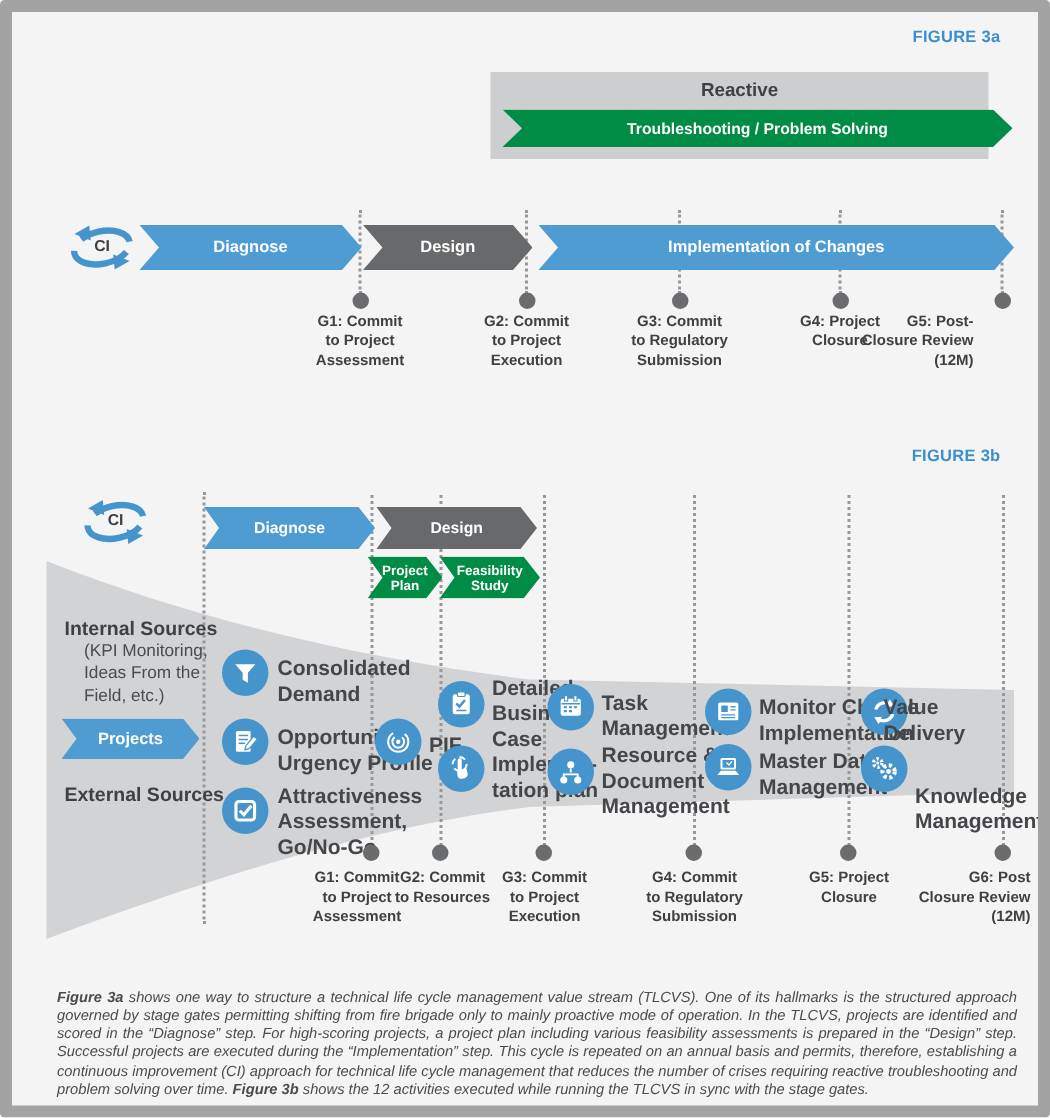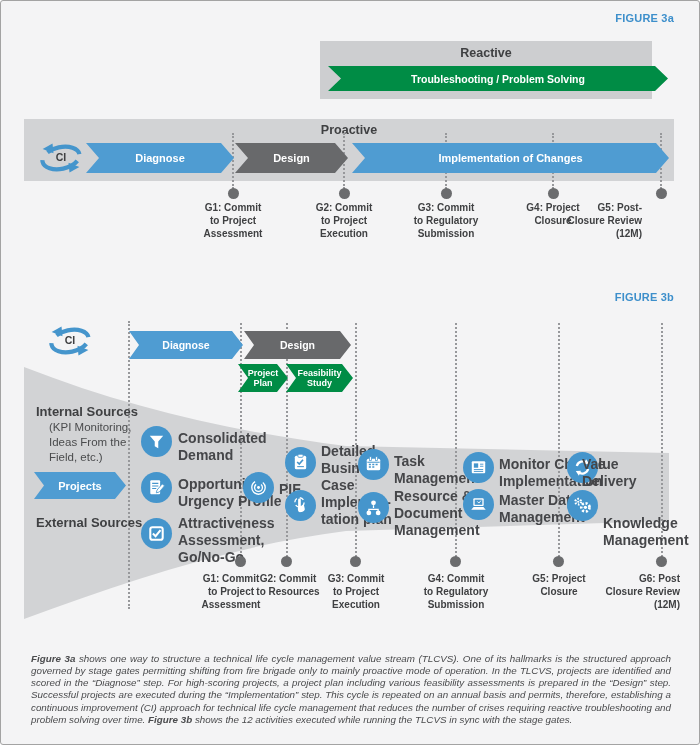--- a/index.html
+++ b/index.html
@@ -1,17 +1,17 @@
 <!DOCTYPE html>
 <html><head>
 <meta charset="utf-8">
 <style>
   html,body{margin:0;padding:0;}
   #stage{position:relative;width:700px;height:745px;background:#f4f4f5;
-         border:1px solid #a3a3a3;border-radius:3px;box-sizing:border-box;
+         border:8px solid #a3a3a3;border-radius:3px;box-sizing:border-box;
          font-family:"Liberation Sans",sans-serif;overflow:hidden;}
   .abs{position:absolute;}
   .pre{white-space:pre-line;}
   .fig-label{font-size:11px;font-weight:bold;color:#3d8fcb;letter-spacing:.2px;}
   .panel{background:#d2d3d5;}
   .sec-title{font-size:12.5px;font-weight:bold;color:#3f4042;text-align:center;}
   .chev{display:flex;align-items:center;justify-content:center;color:#fff;
         font-weight:bold;text-align:center;
         clip-path:polygon(0 0,calc(100% - 13px) 0,100% 50%,calc(100% - 13px) 100%,0 100%,13px 50%);}
   .chev.small{clip-path:polygon(0 0,calc(100% - 11px) 0,100% 50%,calc(100% - 11px) 100%,0 100%,10px 50%);}
@@ -36,23 +36,20 @@
 
 <div id="stage">
 
   <div class="abs fig-label" style="top:11px;right:25px;">FIGURE 3a</div>
 
   <div class="abs panel" style="left:319px;top:40px;width:332px;height:58px;background:#cdced0;">
     <div class="sec-title" style="margin-top:5px;">Reactive</div>
     <div class="chev green" style="position:absolute;left:8px;top:25px;width:340px;height:25px;font-size:10.5px;">Troubleshooting / Problem Solving</div>
   </div>
 
-  <div class="abs panel" style="left:23px;top:118px;width:650px;height:62px;">
-    <div class="sec-title" style="margin-top:4px;">Proactive</div>
-  </div>
 
   <div class="abs dotline" style="left:231px;top:132px;height:56px;"></div>
   <div class="abs dotline" style="left:342px;top:132px;height:56px;"></div>
   <div class="abs dotline" style="left:444px;top:132px;height:56px;"></div>
   <div class="abs dotline" style="left:551px;top:132px;height:56px;"></div>
   <div class="abs dotline" style="left:659px;top:132px;height:56px;"></div>
 
   <div class="abs" style="left:35px;top:141px;width:50px;height:32px;">
     <svg width="50" height="32" viewBox="0 0 52 34">
       <ellipse cx="26" cy="17" rx="20" ry="11.5" fill="none" stroke="#4595cc" stroke-width="4.5" stroke-dasharray="44 10" stroke-dashoffset="-8" transform="rotate(-12 26 17)"></ellipse>

